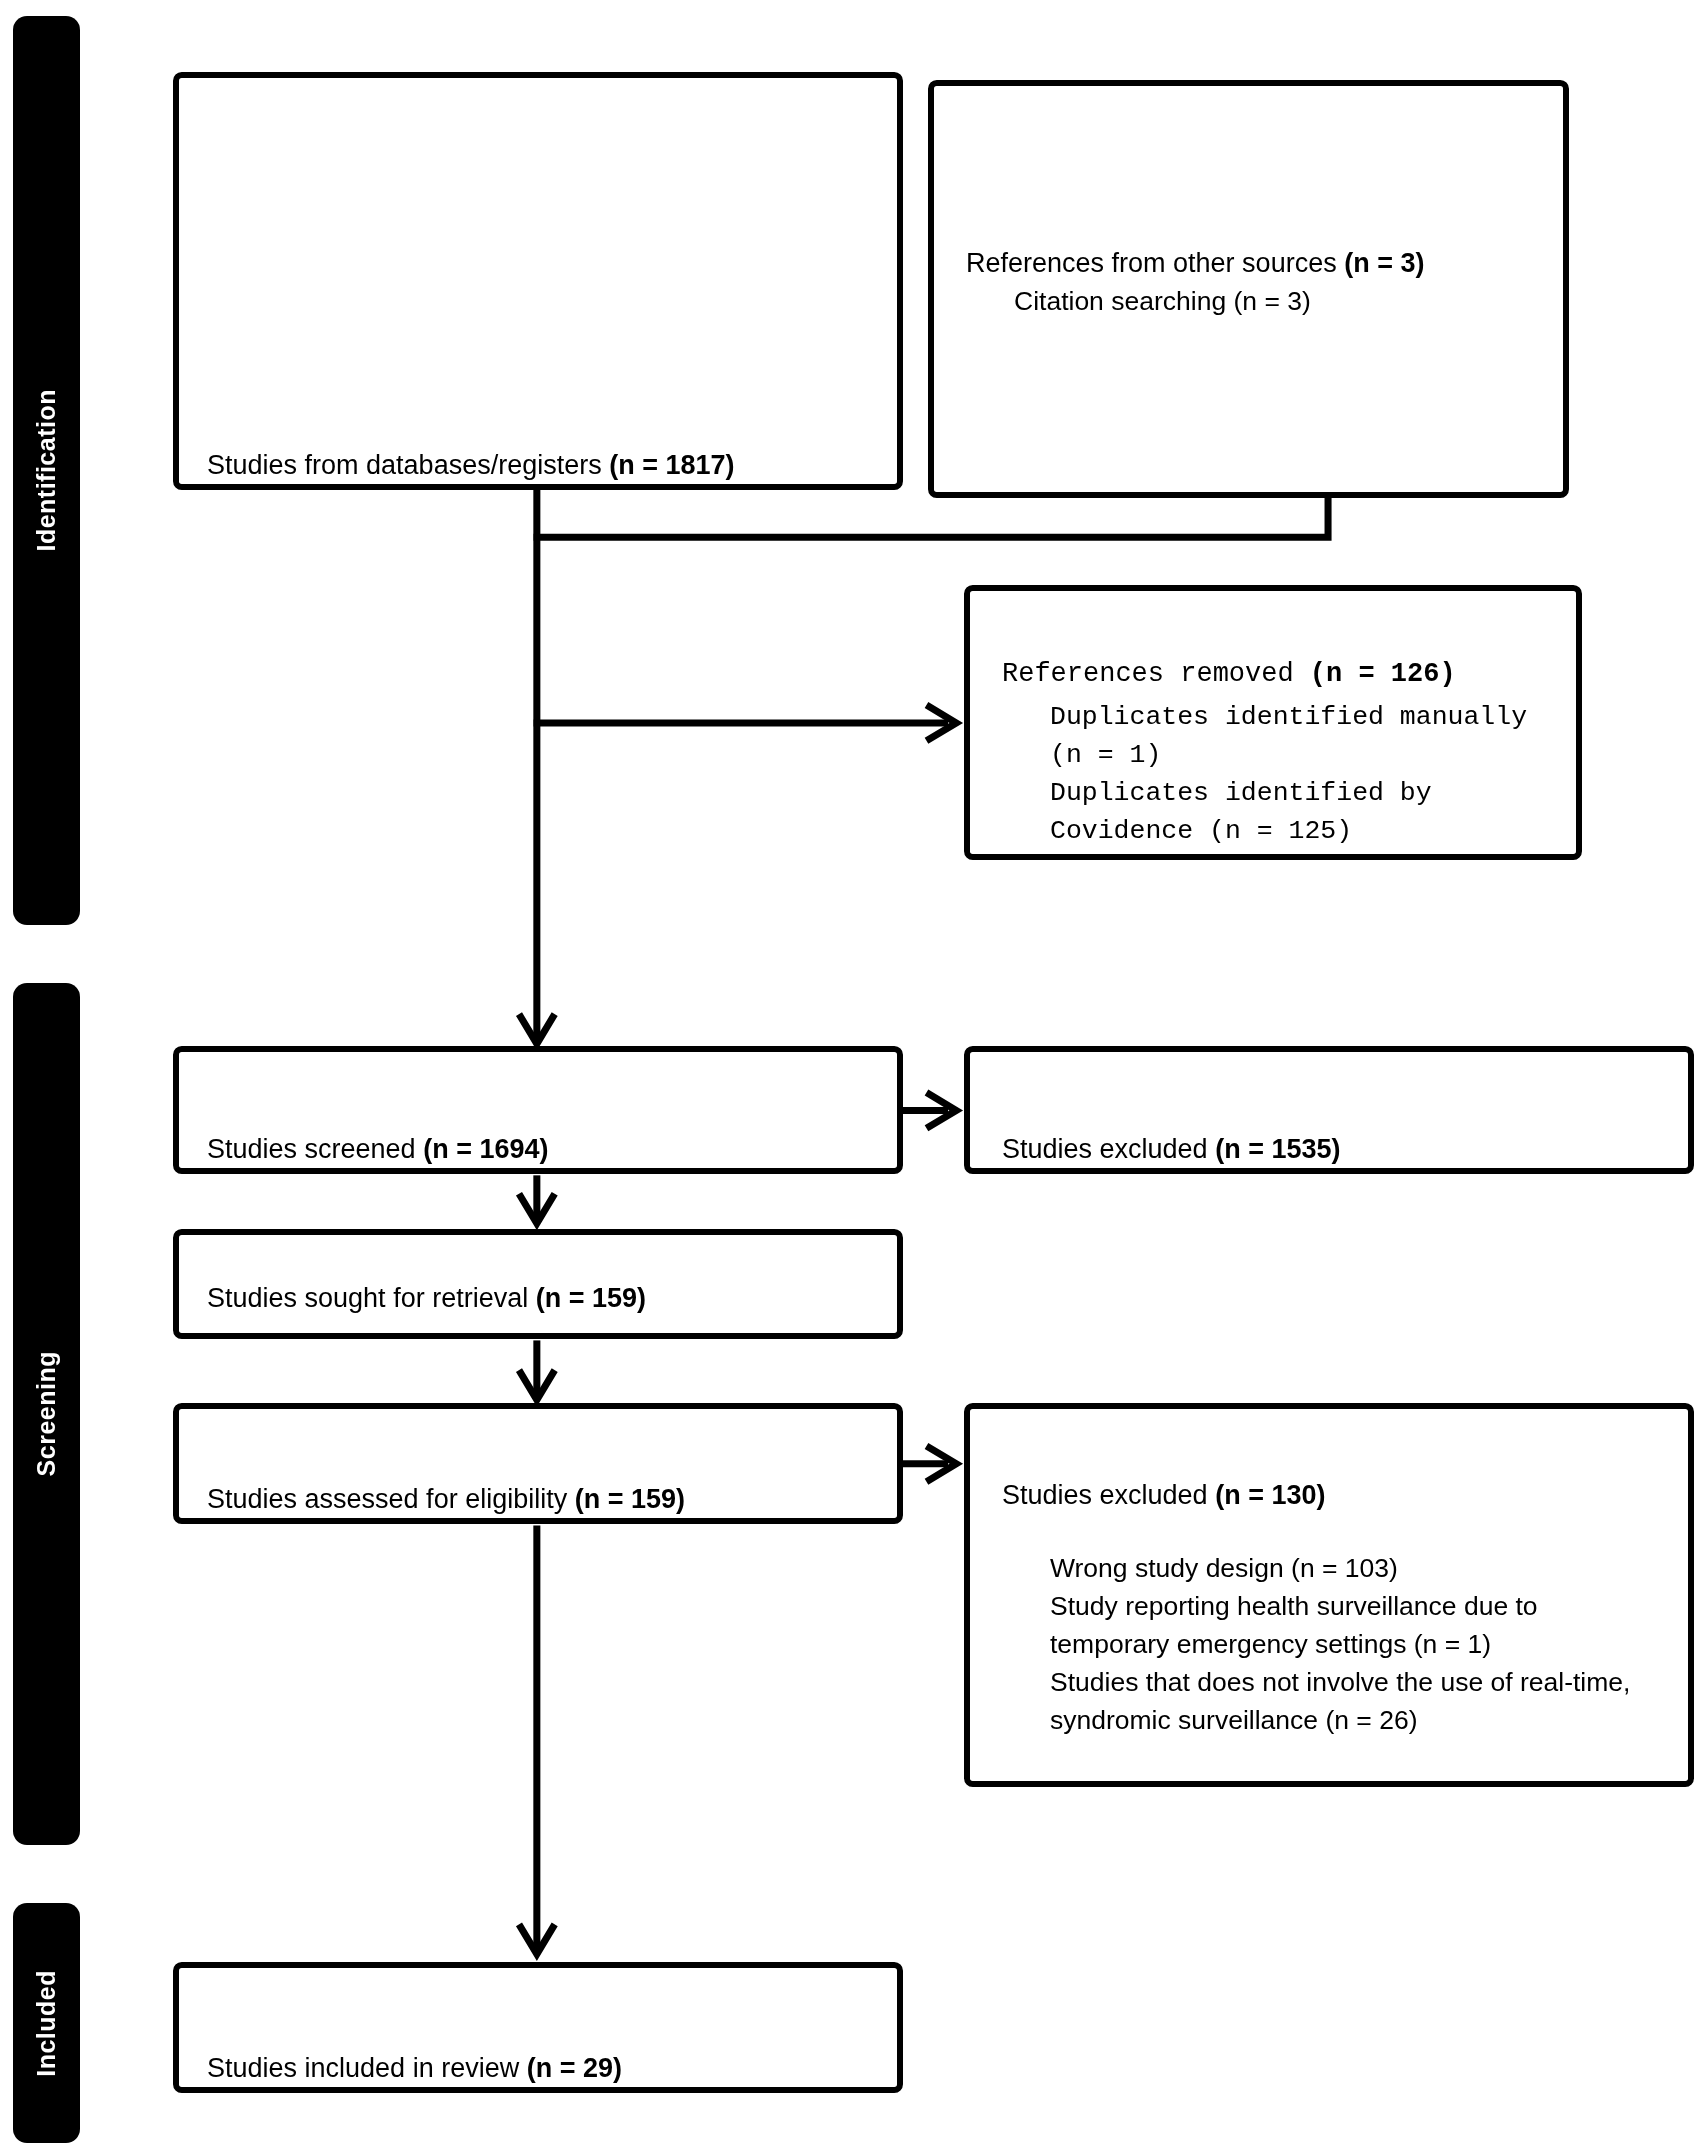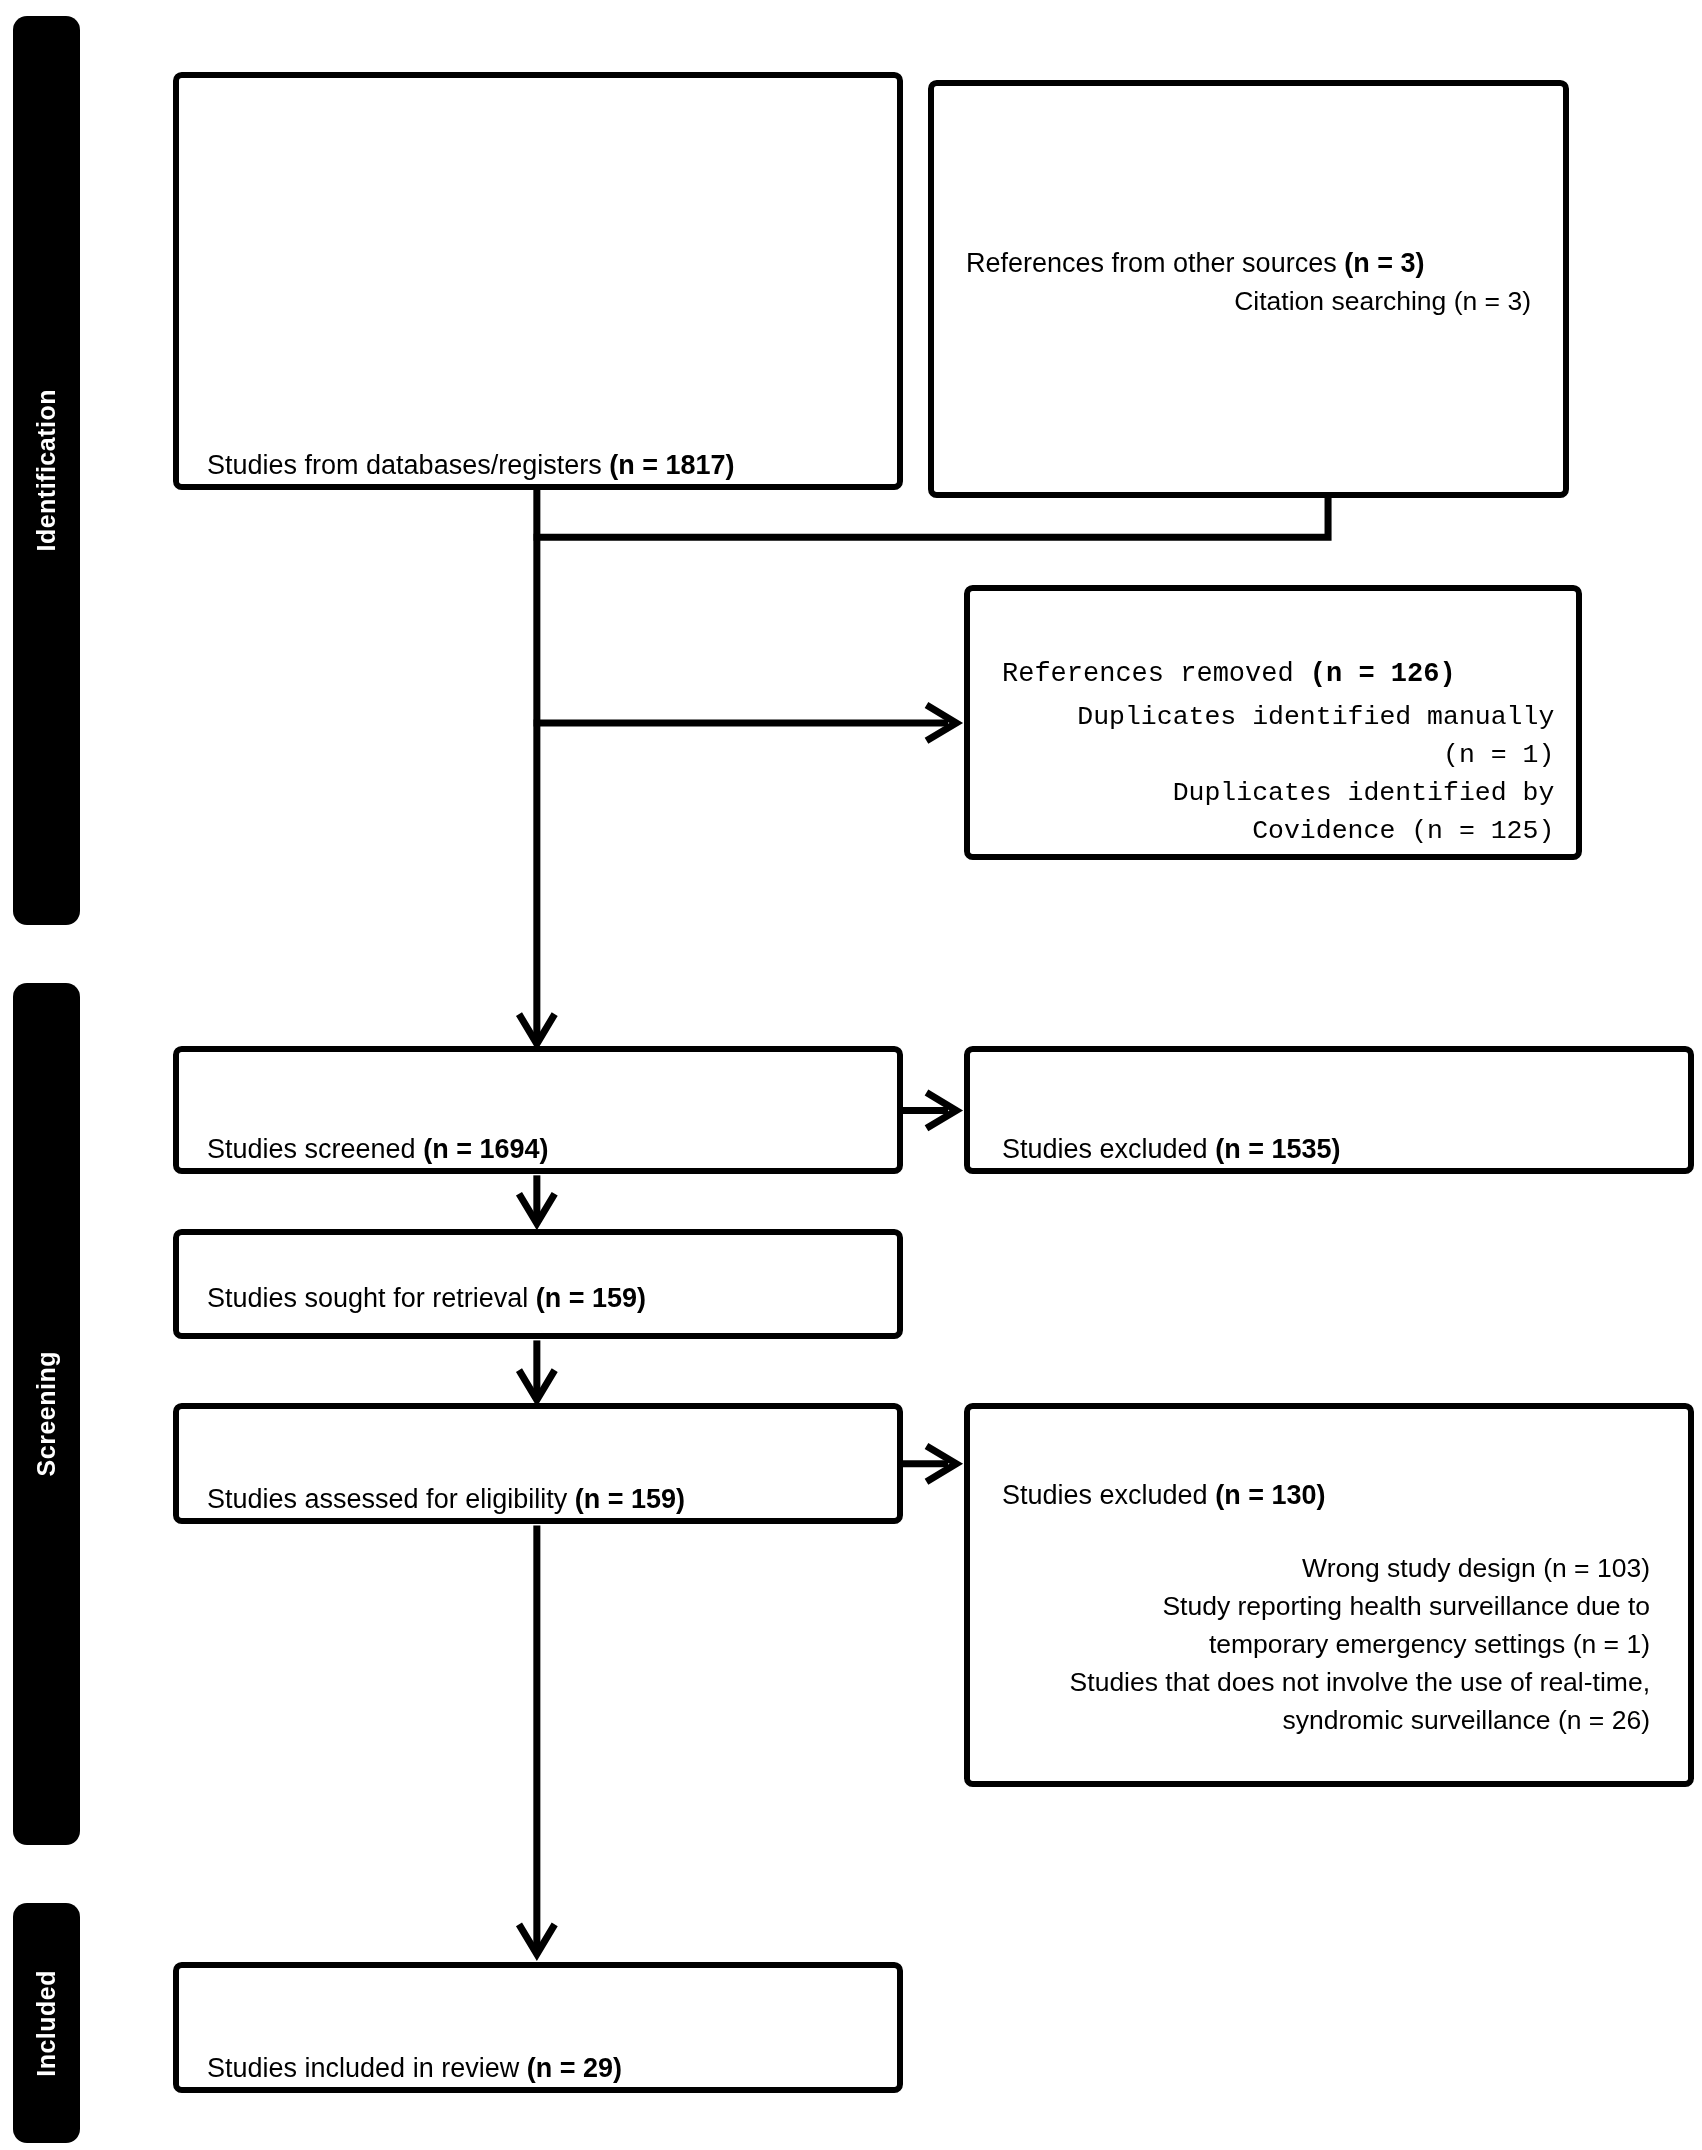--- a/index.html
+++ b/index.html
@@ -50,21 +50,20 @@
     border: 6.5px solid #000000;
     border-radius: 8.7px;
     font-size: 27px;
     line-height: 38px;
   }
   .box p { margin: 0; padding: 0; }
   .box .title b { font-weight: bold; }
   .box .sub {
     margin-left: 48px;
     font-size: 26.5px;
-    text-align: right;
   }
   .center-v {
     display: flex;
     flex-direction: column;
     justify-content: flex-end;
   }
   
   #box-databases          { left: 173px;  top: 72px;  width: 730px; height: 418px; padding: 0 32px 0 28px; }
   #box-other-sources      { left: 928px; top: 72px;  width: 641px; height: 418px; padding: 158px 32px 0 32px; margin-top: 8px; }
   #box-references-removed { left: 964px; top: 585px; width: 618px; height: 275px; padding: 64px 21.7px 0 32px; font-family: Liberation Mono, monospace; }

